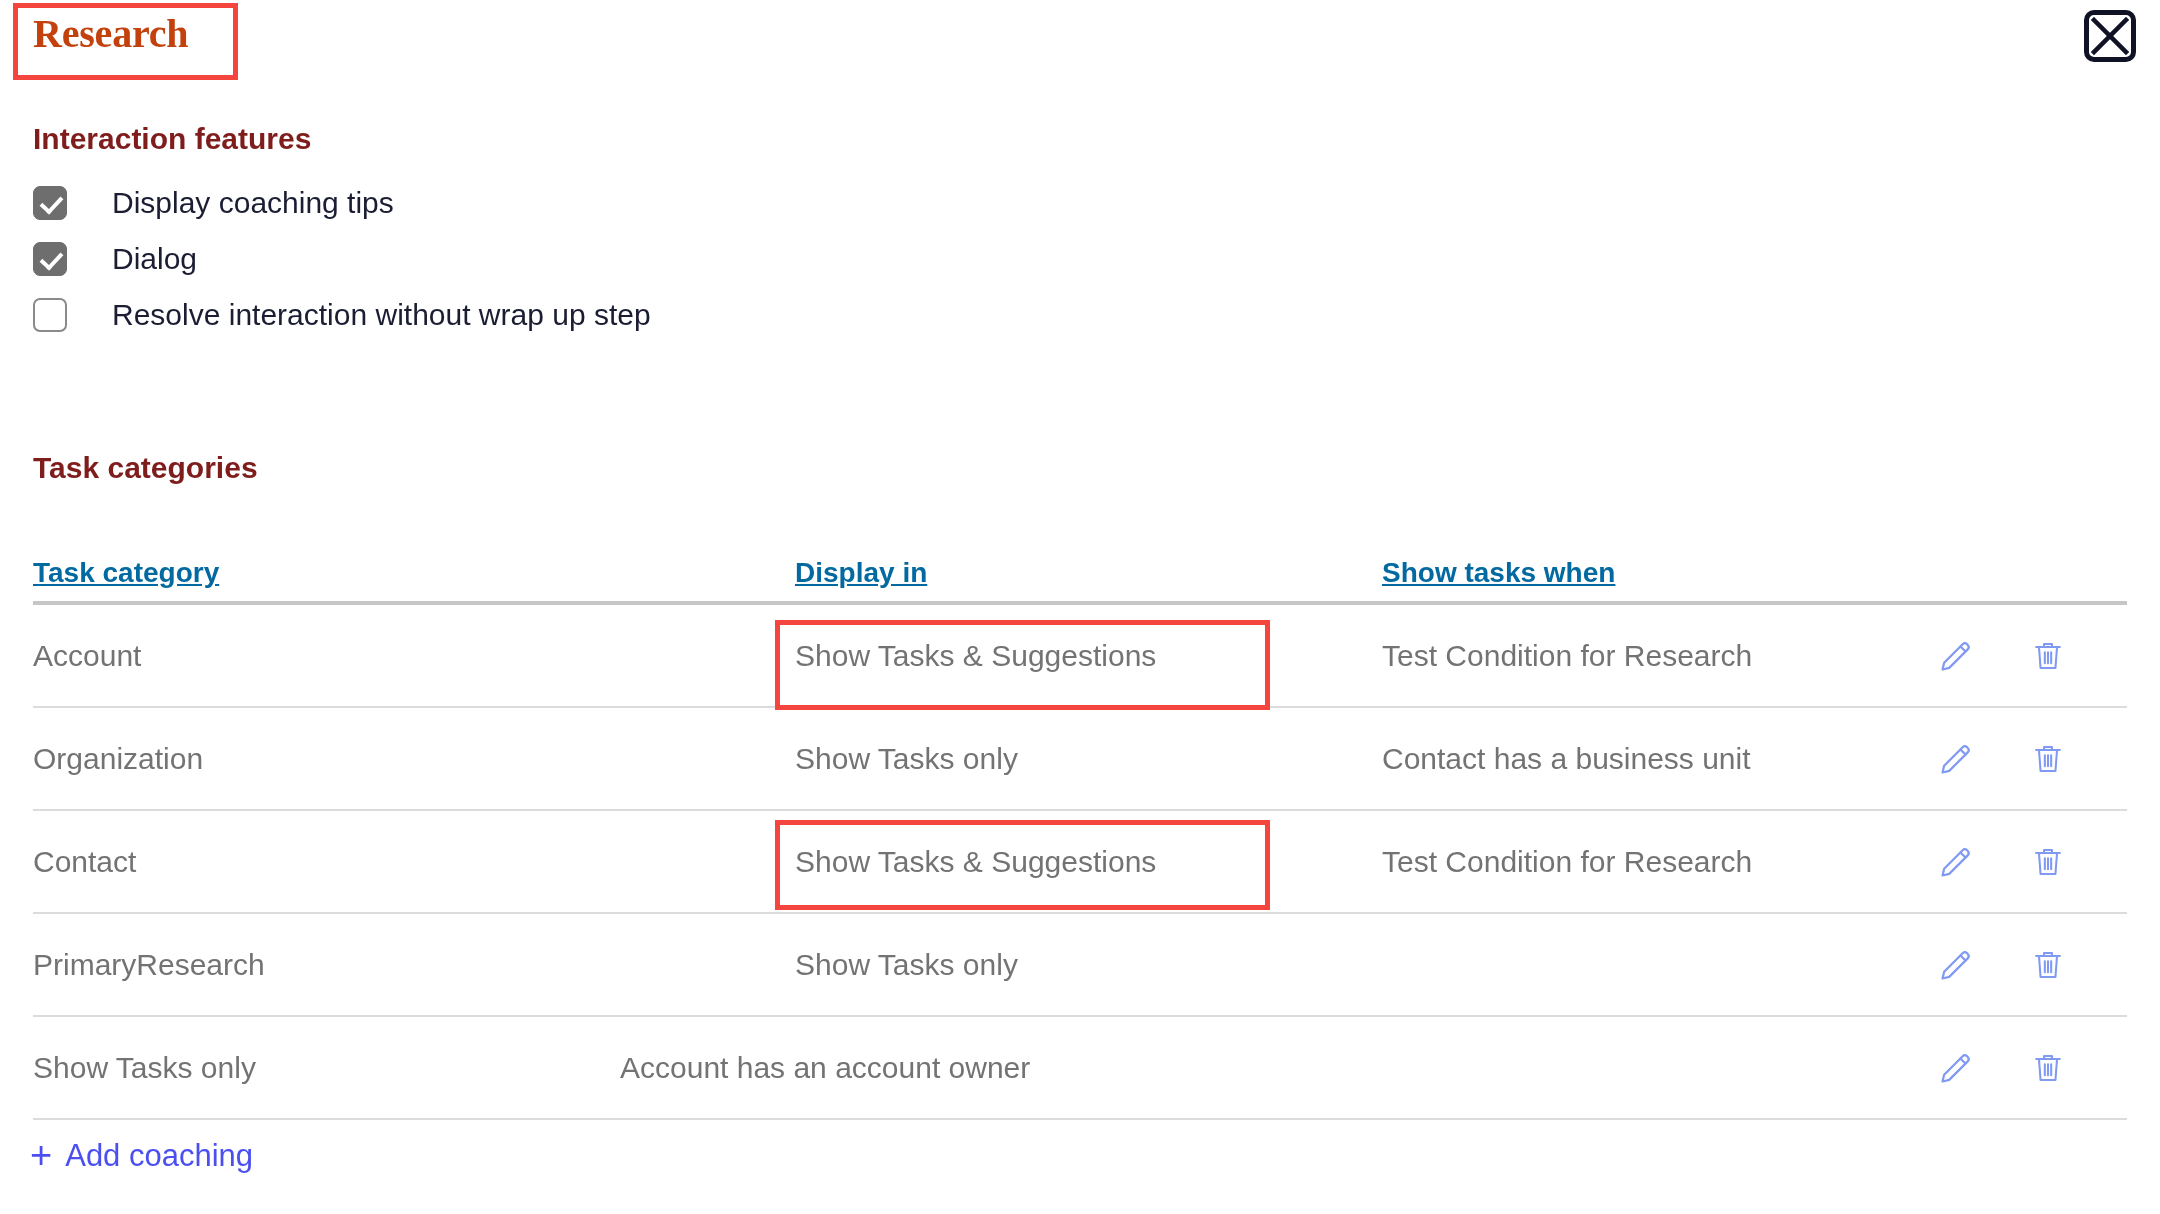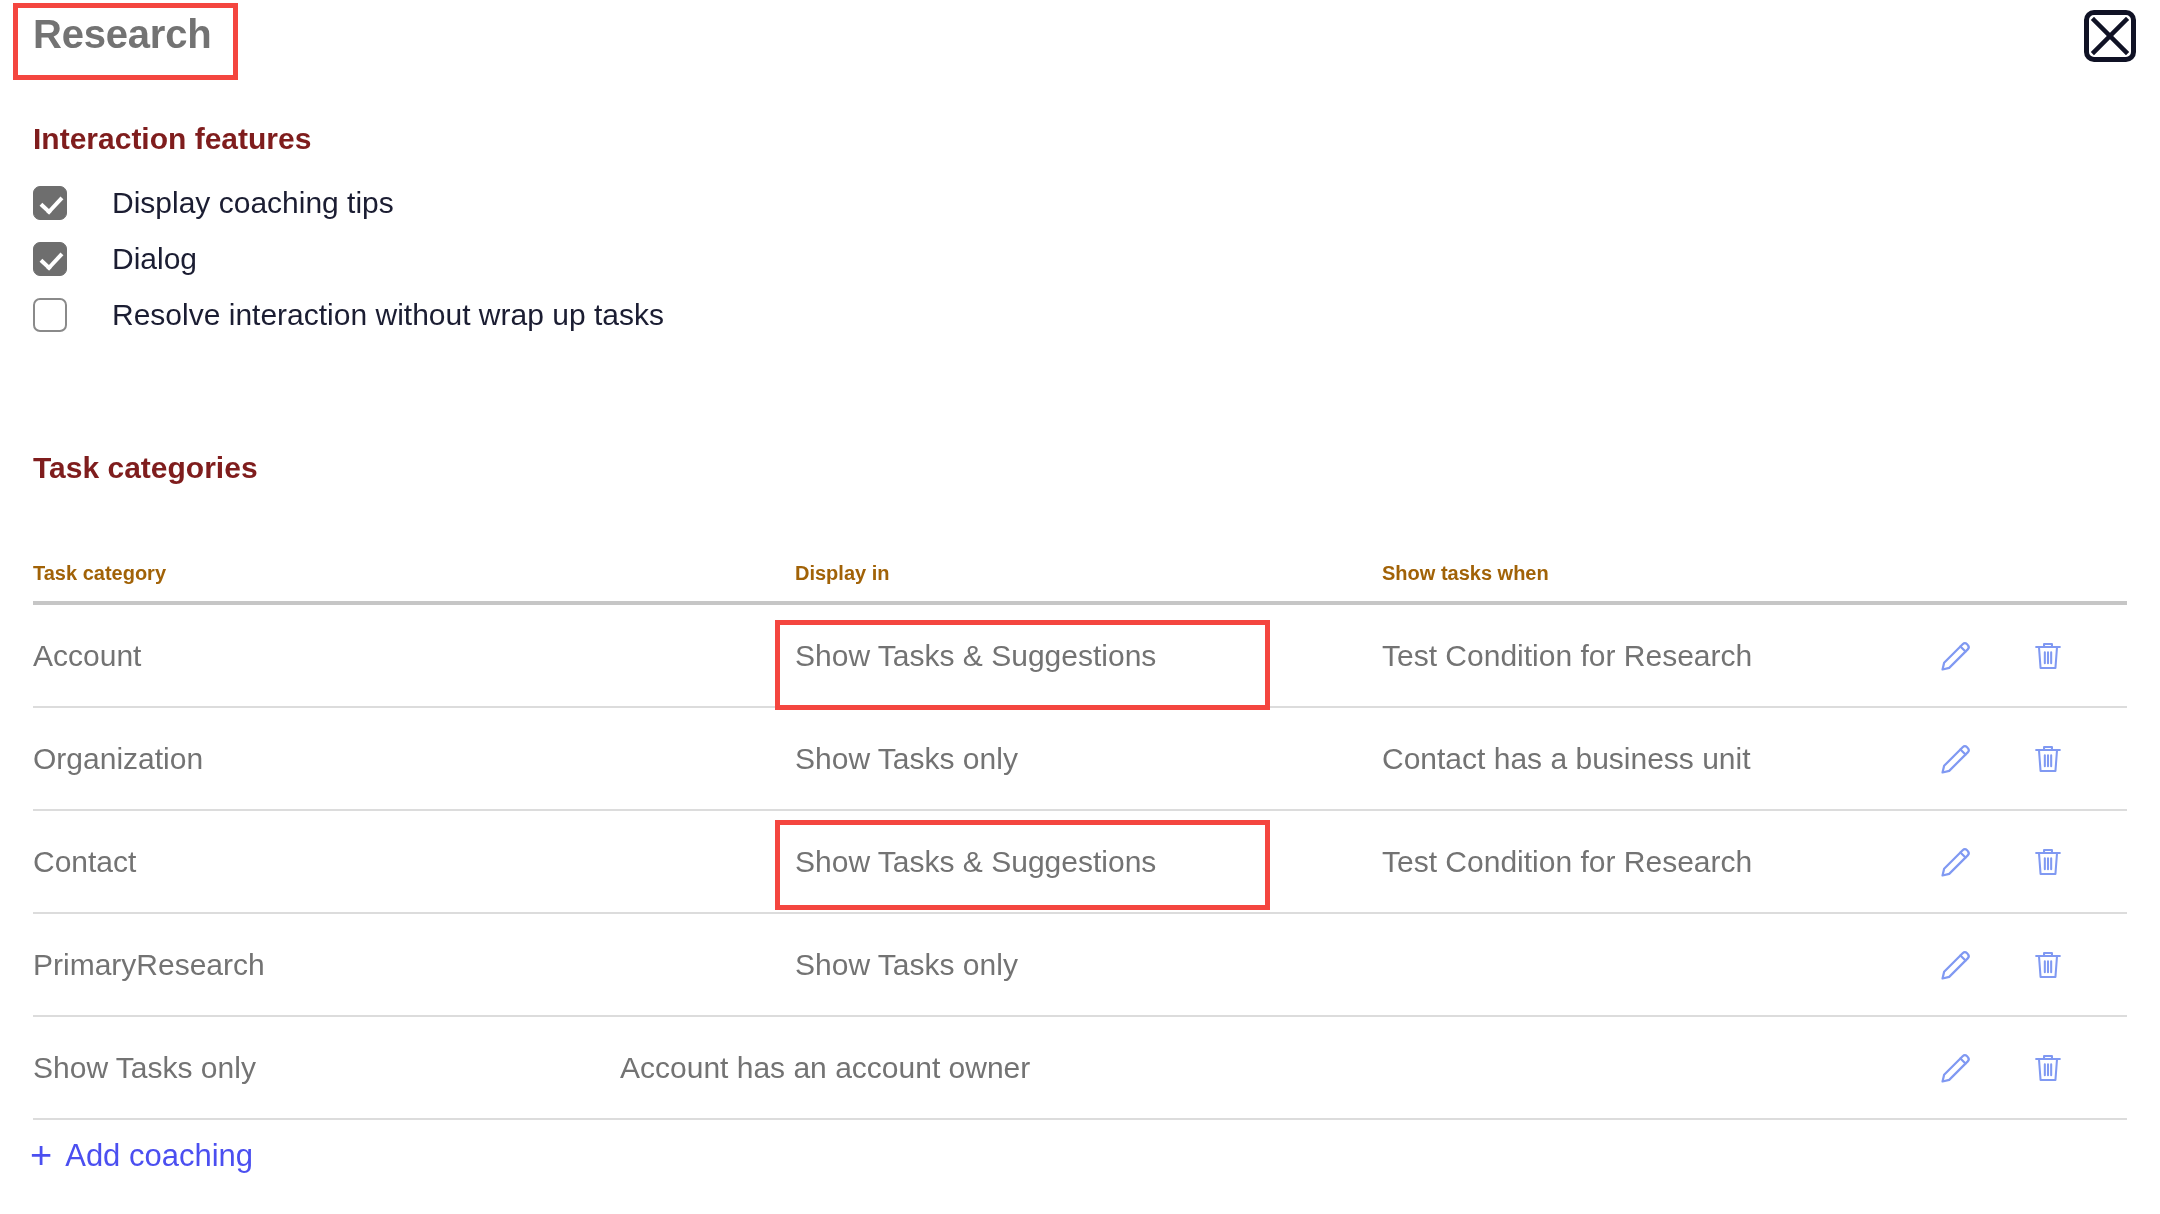--- a/index.html
+++ b/index.html
@@ -21,23 +21,24 @@
     position: relative;
     height: 86px;
   }
   .panel-title {
     position: absolute;
     left: 33px;
     top: 14px;
     font-size: 40px;
     font-weight: 600;
     letter-spacing: -0.2px;
-    color: #737373;
-    line-height: 1;
-    white-space: nowrap;
+    color: #c2410c;
+    line-height: 1;
+    white-space: nowrap;
+    font-family: Liberation Serif, serif;
   }
   .close-button {
     position: absolute;
     right: 24px;
     top: 10px;
     width: 52px;
     height: 52px;
     border: 5px solid #101225;
     border-radius: 10px;
     box-sizing: border-box;
@@ -125,24 +126,25 @@
   }
   .tbody-row {
     height: 101px;
     border-bottom: 2px solid #dcdcdc;
   }
   .c-cat  { width: 762px; flex: 0 0 762px; }
   .c-disp { width: 587px; flex: 0 0 587px; }
   .c-when { flex: 1 1 auto; }
   .c-act  { width: 190px; flex: 0 0 190px; display:flex; align-items:center; justify-content: flex-start; gap: 54px; padding-left: 8px;}
   .thead .cell {
-    font-size: 20px;
+    font-size: 28px;
     font-weight: 700;
-    color: #a16207;
-    white-space: nowrap;
+    color: #0369a1;
+    white-space: nowrap;
+    text-decoration: underline;
   }
   .tbody-row .cell {
     font-size: 30px;
     font-weight: 400;
     color: #737373;
     white-space: nowrap;
   }
   .icon-btn {
     width: 38px;
     height: 38px;
@@ -205,21 +207,21 @@
   <div class="checkbox-row">
     <span class="cbx checked"></span>
     <span class="cbx-label">Display coaching tips</span>
   </div>
   <div class="checkbox-row">
     <span class="cbx checked"></span>
     <span class="cbx-label">Dialog</span>
   </div>
   <div class="checkbox-row">
     <span class="cbx unchecked"></span>
-    <span class="cbx-label">Resolve interaction without wrap up tasks</span>
+    <span class="cbx-label">Resolve interaction without wrap up step</span>
   </div>
 </div>
 
 <h2 class="section-heading" id="task-heading">Task categories</h2>
 
 <div class="task-table">
 
   <div class="trow thead">
     <div class="cell c-cat">Task category</div>
     <div class="cell c-disp">Display in</div>

